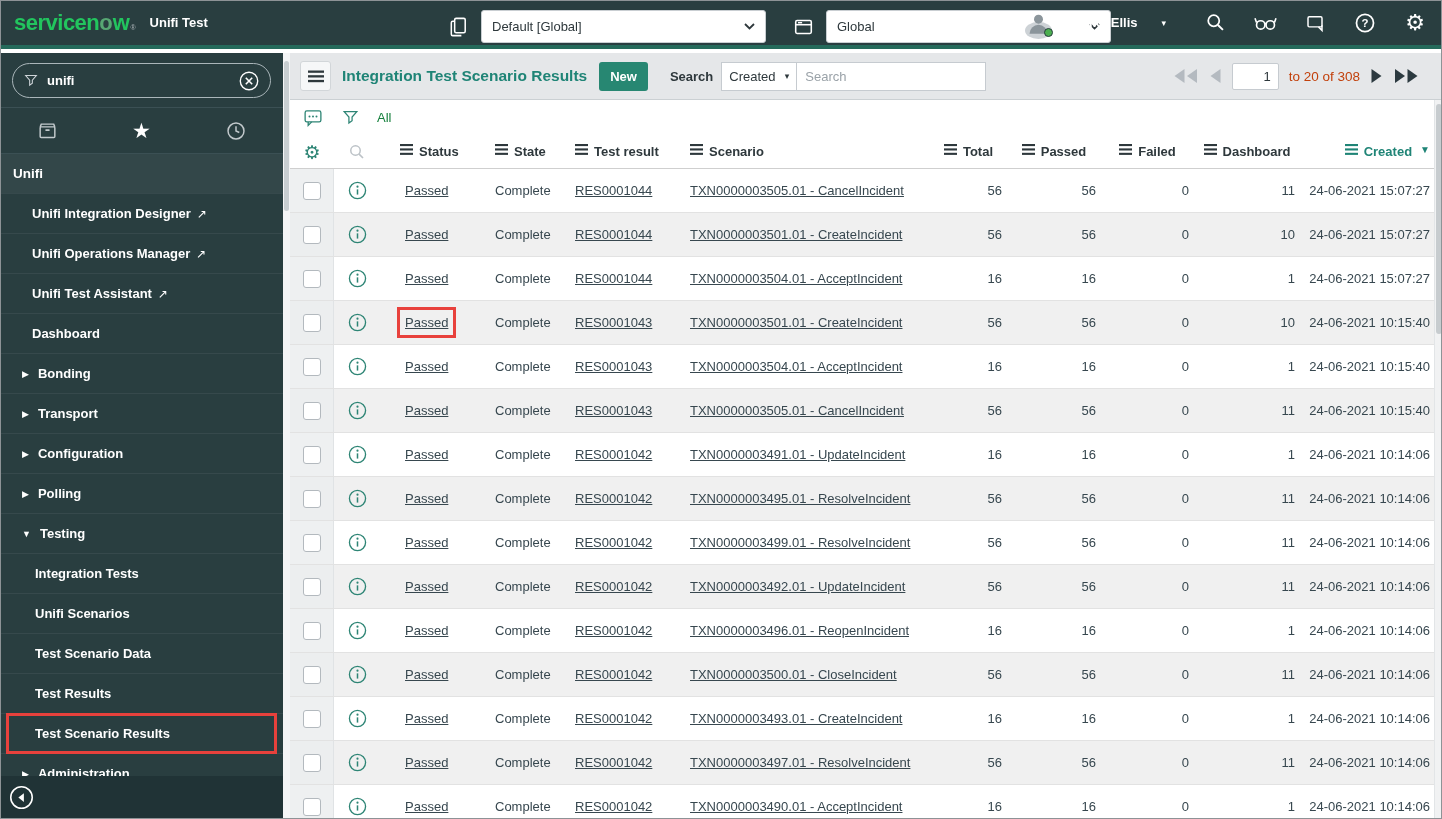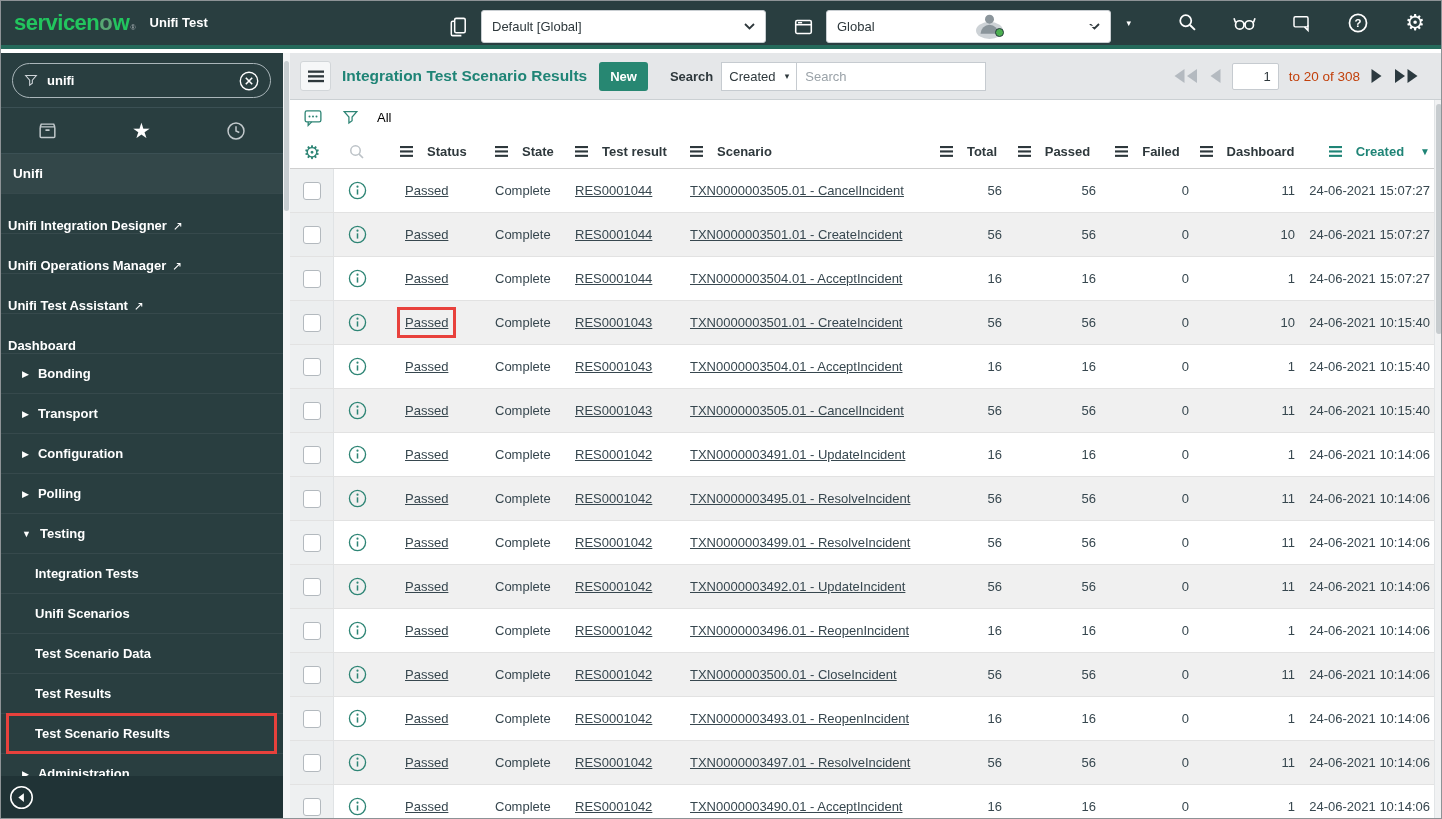--- a/index.html
+++ b/index.html
@@ -14,21 +14,21 @@
   .logo { display:flex; align-items:baseline; margin-left:14px; }
   .logo-txt { color:#22c55e; font-size:22px; font-weight:bold; letter-spacing:-0.5px; }
   .logo-o { color:#57a773; font-size:22px; font-weight:bold; }
   .logo-reg { color:#aeb6ba; font-size:7px; margin-left:1px; }
   .banner-app { color:#fff; font-size:13px; font-weight:bold; margin-left:14px; }
   .banner-center { position:absolute; left:445px; top:0; height:53px; display:flex; align-items:center; }
   .banner-ic { width:26px; height:26px; display:flex; align-items:center; justify-content:center; cursor:pointer; }
   .b-select { width:285px; height:33px; background:#fff; border:1px solid #c9ced2; border-radius:3px;
               display:flex; align-items:center; justify-content:space-between; padding:0 10px;
               font-size:13px; color:#2e383c; margin-left:10px; cursor:pointer; }
-  .banner-right { position:absolute; right:12px; top:0; height:45px; display:flex; align-items:center; gap:27px; }
+  .banner-right { position:absolute; right:12px; top:0; height:45px; display:flex; align-items:center; gap:20px; }
   .avatar-wrap { position:relative; width:27px; height:27px; margin-right:6px; cursor:pointer; }
   .avatar { width:27px; height:27px; border-radius:50%; background:#cdd2d6; overflow:hidden; }
   .presence { position:absolute; right:-1px; bottom:-1px; width:9px; height:9px; border-radius:50%;
               background:#4caf50; border:1.5px solid #293e40; }
   .user-name { color:#fff; font-size:13px; font-weight:bold; cursor:pointer; }
   .user-caret { color:#fff; font-size:9px; margin-left:4px; margin-right:14px; cursor:pointer; }
   .tool-ic { width:30px; height:30px; display:flex; align-items:center; justify-content:center; cursor:pointer; }
   .gear-glyph { color:#fff; font-size:22px; line-height:1; font-family:"DejaVu Sans", sans-serif; }
 
   
@@ -38,21 +38,21 @@
   .side-search input { flex:1; background:transparent; border:none; outline:none; color:#fff;
                        font-size:13px; font-weight:bold; margin-left:8px; font-family:inherit; }
   .side-tabs { height:47px; border-top:1px solid #3b5054; border-bottom:1px solid #3b5054;
                display:flex; align-items:center; }
   .side-tab { flex:1; display:flex; align-items:center; justify-content:center; cursor:pointer; }
   .star-glyph { color:#fff; font-size:21px; font-family:"DejaVu Sans", sans-serif; }
   .nav { }
   .nav-item { position:relative; height:40px; display:flex; align-items:center;
               border-bottom:1px solid #36494c; color:#fff; font-size:13px; font-weight:bold; cursor:pointer; }
   .nav-section { padding-left:13px; background:rgba(255,255,255,0.05); font-size:13.5px; }
-  .nav-app { padding-left:8px;align-items:flex-end; }
+  .nav-app { padding-left:32px; }
   .nav-group { padding-left:22px; }
   .nav-child { padding-left:35px; }
   .nav-arrow { font-size:9px; margin-right:9px; }
   .nav-ext { font-size:12px; margin-left:6px; font-weight:normal; }
   .nav-highlight::after { content:""; position:absolute; left:6px; right:6px; top:-1px; bottom:-1px;
                           border:3px solid #e8413c; }
   .side-footer { position:absolute; left:0; bottom:0; width:283px; height:43px; background:#203336;
                  display:flex; align-items:center; padding-left:9px; }
   .side-scroll { position:absolute; left:283px; top:53px; width:7px; height:766px; background:#f4f5f6; }
   .side-scroll .thumb { position:absolute; left:1px; top:8px; width:5px; height:150px; background:#c8ced1; border-radius:3px; }
@@ -76,26 +76,26 @@
   .search-inp::placeholder { color:#9aa2a8; }
   .lh-spacer { flex:1; }
   .pager { display:flex; align-items:center; gap:10px; margin-right:12px; }
   .pg-ic { cursor:pointer; display:flex; align-items:center; }
   .pg-input { width:47px; height:27px; border:1px solid #c6cbd0; border-radius:2px; text-align:right;
               padding-right:7px; font-size:13px; color:#2e383c; font-family:inherit; outline:none; }
   .pg-range { font-size:13.5px; color:#c2410c; white-space:nowrap; }
 
   .list-toolbar { height:35px; display:flex; align-items:center; padding-left:12px; gap:17px; }
   .tb-ic { display:flex; align-items:center; cursor:pointer; }
-  .tb-all { color:#000000; font-size:13px; cursor:pointer; }
+  .tb-all { color:#15803d; font-size:13px; cursor:pointer; }
 
   
   .grid-row { display:grid; grid-template-columns:44px 46px 107px 78px 115px 250px 77px 94px 93px 106px 1fr; }
   .thead { height:34px; align-items:center; border-bottom:1px solid #cfcfcf; }
-  .th { display:flex; align-items:center; font-size:13px; font-weight:bold; color:#2e383c; gap:14px; cursor:pointer; }
+  .th { display:flex; align-items:flex-start; font-size:13px; font-weight:bold; color:#2e383c; gap:6px; cursor:pointer; }
   .th.left-status { padding-left:20px; }
   .th.left-sm { padding-left:8px; }
   .th.left-md { padding-left:10px; }
   .th.ctr { justify-content:center; }
   .th.rt { justify-content:flex-end; padding-right:12px; }
   .th-created { color:#1f8476; }
   .sort-caret { color:#1f8476; font-size:10px; margin-left:2px; }
   .th-iconcell { display:flex; align-items:center; justify-content:center; }
 
   .trow { height:44px; align-items:center; border-bottom:1px solid #e2e2e2; background:#fff; }
@@ -841,21 +841,21 @@
     <div class="c status">
             <a class="lnk">Passed</a>
           </div>
     <div class="c state">
             <span>Complete</span>
           </div>
     <div class="c result">
             <a class="lnk">RES0001042</a>
           </div>
     <div class="c scenario">
-            <a class="lnk">TXN0000003493.01 - ReopenIncident</a>
+            <a class="lnk">TXN0000003493.01 - CreateIncident</a>
           </div>
     <div class="c num">16</div>
     <div class="c num">16</div>
     <div class="c num">0</div>
     <div class="c num">1</div>
     <div class="c date">24-06-2021 10:14:06</div>
   </div>
         <div class="grid-row trow alt">
     <div class="c cb">
       <span class="checkbox"></span>

